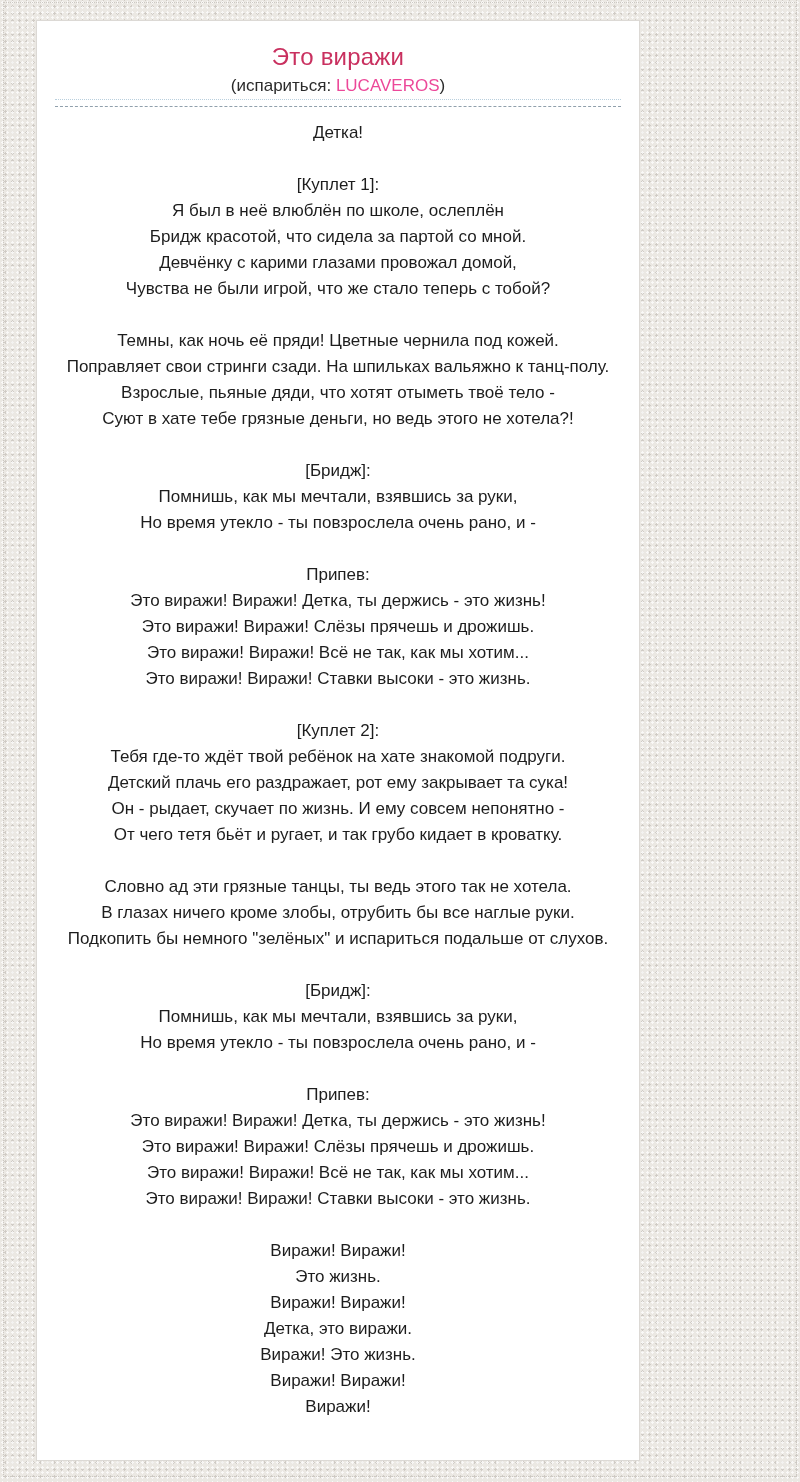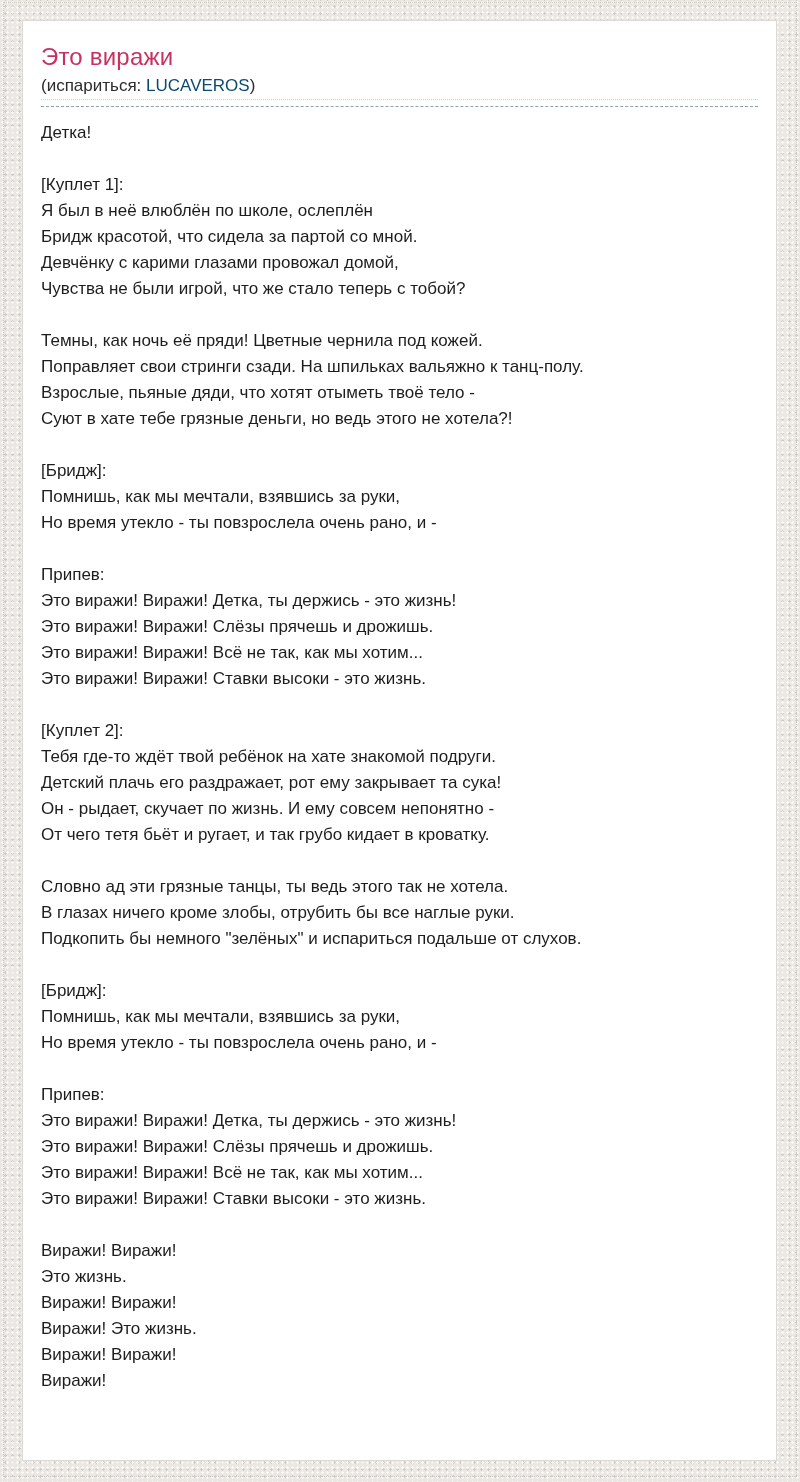--- a/index.html
+++ b/index.html
@@ -16,43 +16,44 @@
     overflow: hidden;
   }
   .outer-frame {
     position: absolute;
     top: 2px; left: 3px; right: 3px; bottom: 5px;
     border: 1px dotted #ccc8c2;
     pointer-events: none;
   }
   .card {
     position: absolute;
-    left: 22px; top: 20px;
-    width: 755px; height: 1441px;
+    left: 36px; top: 20px;
+    width: 604px; height: 1441px;
     background: #ffffff;
     border: 1px solid #dcd9d5;
+    text-align: center;
   }
   .card-inner { padding: 22px 18px 0 18px; }
 
   .song-title {
     font-size: 24px;
     font-weight: normal;
     color: #c9305f;
     line-height: 28px;
     margin-bottom: 5px;
     letter-spacing: 0.2px;
   }
   .artist-line {
     font-size: 17px;
     color: #2b2b2b;
     line-height: 20px;
     padding-bottom: 3px;
   }
   .artist-link {
-    color: #0c4a6e;
+    color: #ec4899;
     text-decoration: none;
     cursor: pointer;
   }
   .rule-dotted { border-bottom: 1px dotted #b9cfdd; }
   .rule-dashed { border-bottom: 1px dashed #90a0ac; margin-top: 6px; }
 
   .lyrics {
     margin-top: 13px;
     font-size: 17px;
     line-height: 26px;
@@ -129,20 +130,21 @@
           <div class="lyric-line">Припев:</div>
           <div class="lyric-line">Это виражи! Виражи! Детка, ты держись - это жизнь!</div>
           <div class="lyric-line">Это виражи! Виражи! Слёзы прячешь и дрожишь.</div>
           <div class="lyric-line">Это виражи! Виражи! Всё не так, как мы хотим...</div>
           <div class="lyric-line">Это виражи! Виражи! Ставки высоки - это жизнь.</div>
         </div>
         <div class="stanza">
           <div class="lyric-line">Виражи! Виражи!</div>
           <div class="lyric-line">Это жизнь.</div>
           <div class="lyric-line">Виражи! Виражи!</div>
+          <div class="lyric-line">Детка, это виражи.</div>
           <div class="lyric-line">Виражи! Это жизнь.</div>
           <div class="lyric-line">Виражи! Виражи!</div>
           <div class="lyric-line">Виражи!</div>
         </div>
       </div>
 
   </div>
 </div>
 
 </body></html>

